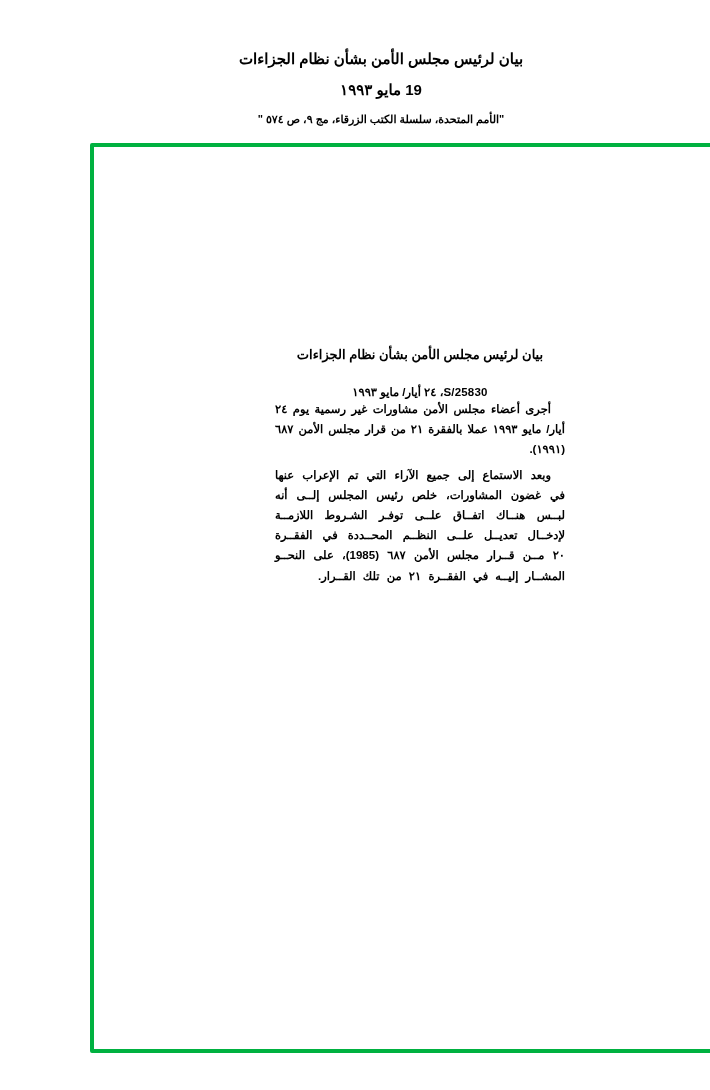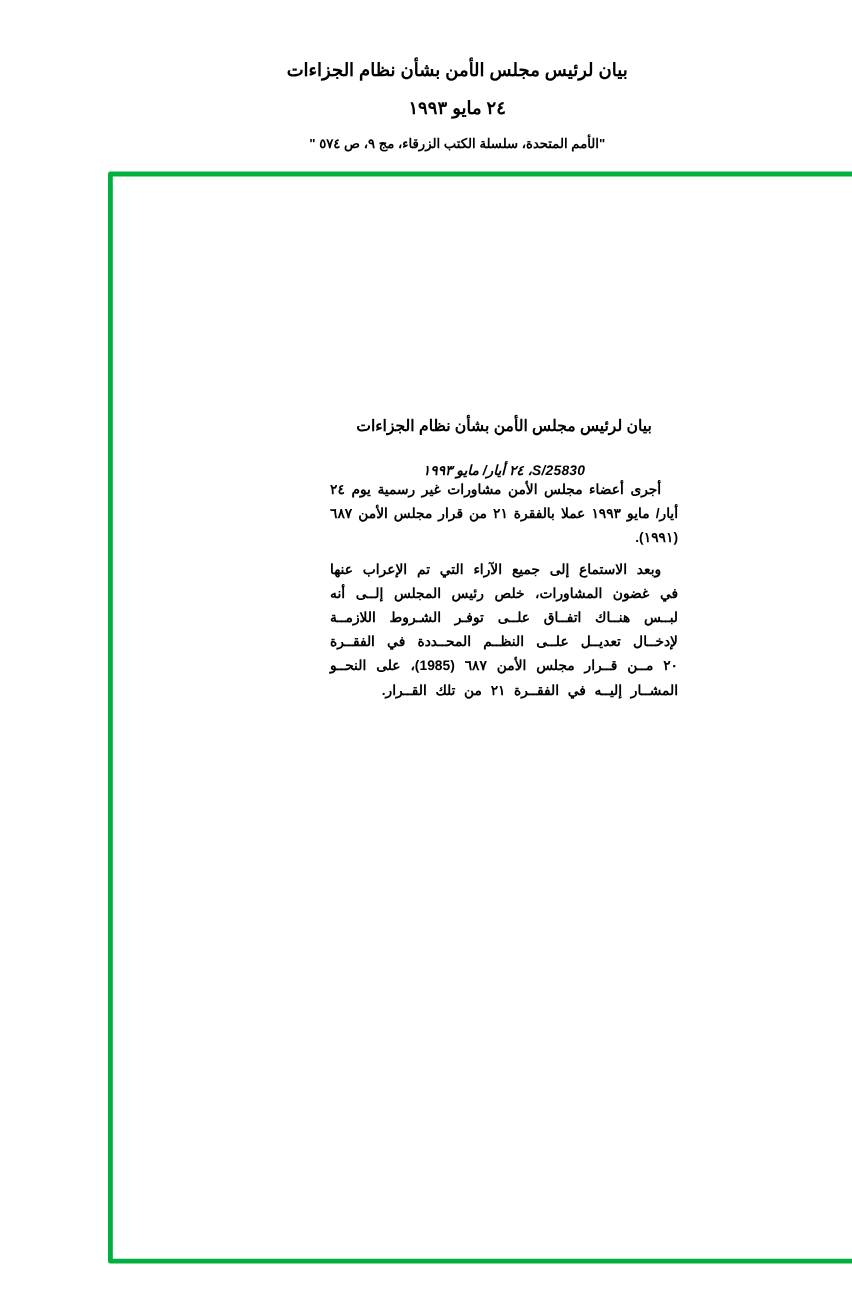--- a/index.html
+++ b/index.html
@@ -84,21 +84,20 @@
     line-height: 1.5;
     letter-spacing: 0.2px;
   }
 
   .inner-ref {
     font-size: 11.5px;
     font-weight: bold;
     margin-top: 20px;
     letter-spacing: 0.2px;
     direction: rtl;
-    font-style: italic;
   }
 
   .body-text {
     text-align: justify;
     text-align-last: right;
     font-size: 11.5px;
     line-height: 1.75;
     font-weight: bold;
     direction: rtl;
   }
@@ -112,21 +111,21 @@
     word-spacing: 4px;
   }
 </style>
 </head>
 <body>
 
 <div class="page">
 
   <div class="doc-header">
     <div class="hdr-title">بيان لرئيس مجلس الأمن بشأن نظام الجزاءات</div>
-    <div class="hdr-date">٢٤ مايو ١٩٩٣</div>
+    <div class="hdr-date">19 مايو ١٩٩٣</div>
     <div class="hdr-source">"الأمم المتحدة، سلسلة الكتب الزرقاء، مج ٩، ص ٥٧٤ "</div>
   </div>
 
   <div class="frame" style="border-color: rgb(0, 177, 64);">
     <div class="frame-inner">
 
       <div class="content">
         <div class="inner-title">بيان لرئيس مجلس الأمن بشأن نظام الجزاءات</div>
         <div class="inner-ref">S/25830، ٢٤ أيار/ مايو ١٩٩٣</div>
 

